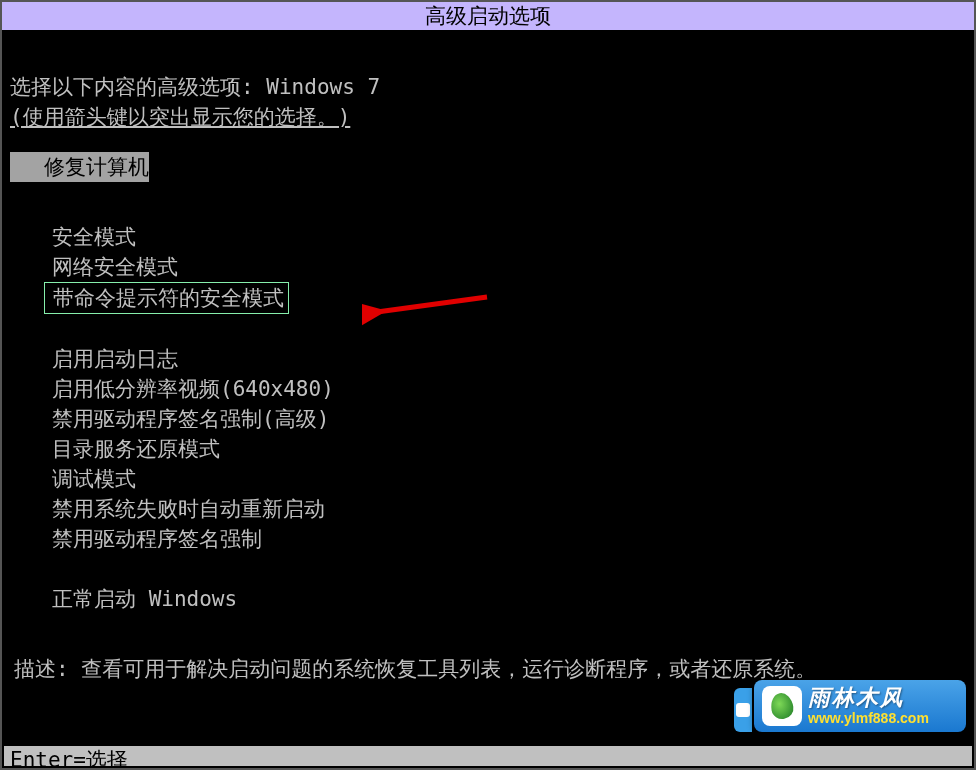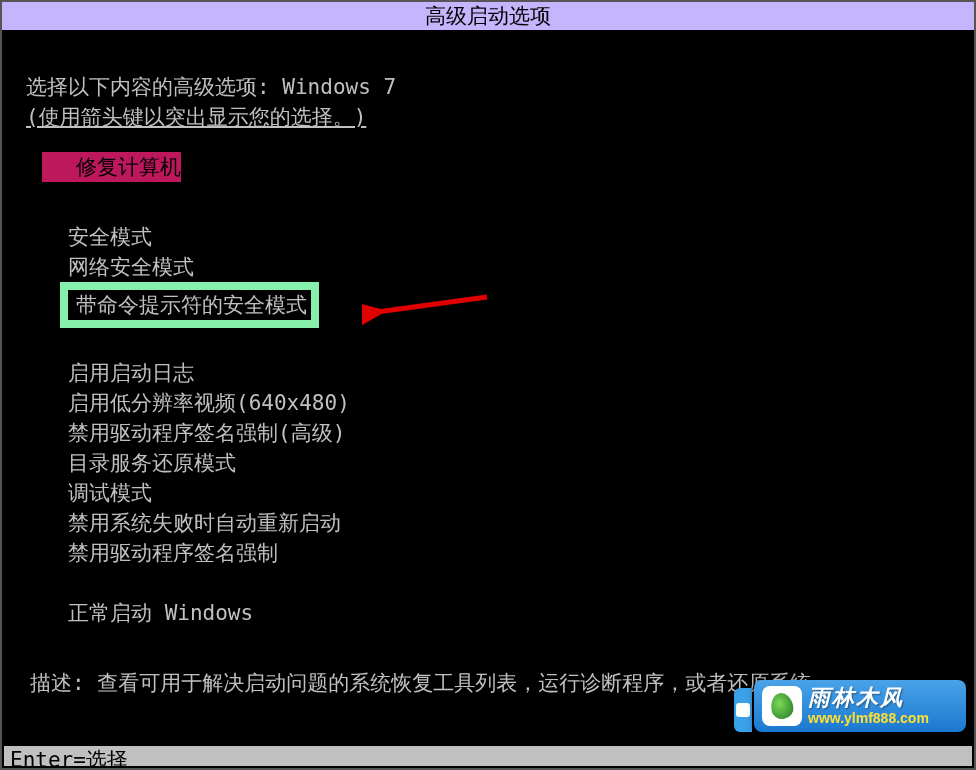--- a/index.html
+++ b/index.html
@@ -22,53 +22,53 @@
       width: 100%;
       background: #c4b5fd;
       color: #000;
       text-align: center;
       padding: 1px 0;
       font-size: 21px;
       height: 28px;
       line-height: 26px;
     }
     .content {
-      padding: 42px 8px 0 24px;
+      padding: 42px 8px 0 8px;
       line-height: 30px;
     }
     .intro-line {
       margin-bottom: 0;
     }
     .intro-hint {
       margin-bottom: 20px;
       text-decoration: underline;
     }
     .option-repair {
       display: inline-block;
-      background: #be185d;
+      background: #a3a3a3;
       color: #000;
       padding: 0 0;
-      margin-left: 16px;
+      margin-left: 0;
     }
     .option-repair .pad {
       display: inline-block;
       width: 34px;
     }
     .options {
       margin-top: 40px;
       padding-left: 42px;
     }
     .option-item {
       line-height: 30px;
     }
     .option-group-gap {
       height: 30px;
     }
     .highlight-box {
-      border: 8px solid #86efac;
+      border: 1px solid #86efac;
       padding: 2px 4px 2px 0;
       margin-left: -8px;
       display: inline-block;
       position: relative;
       line-height: 26px;
     }
     .highlight-content {
       padding-left: 8px;
     }
     .arrow {

